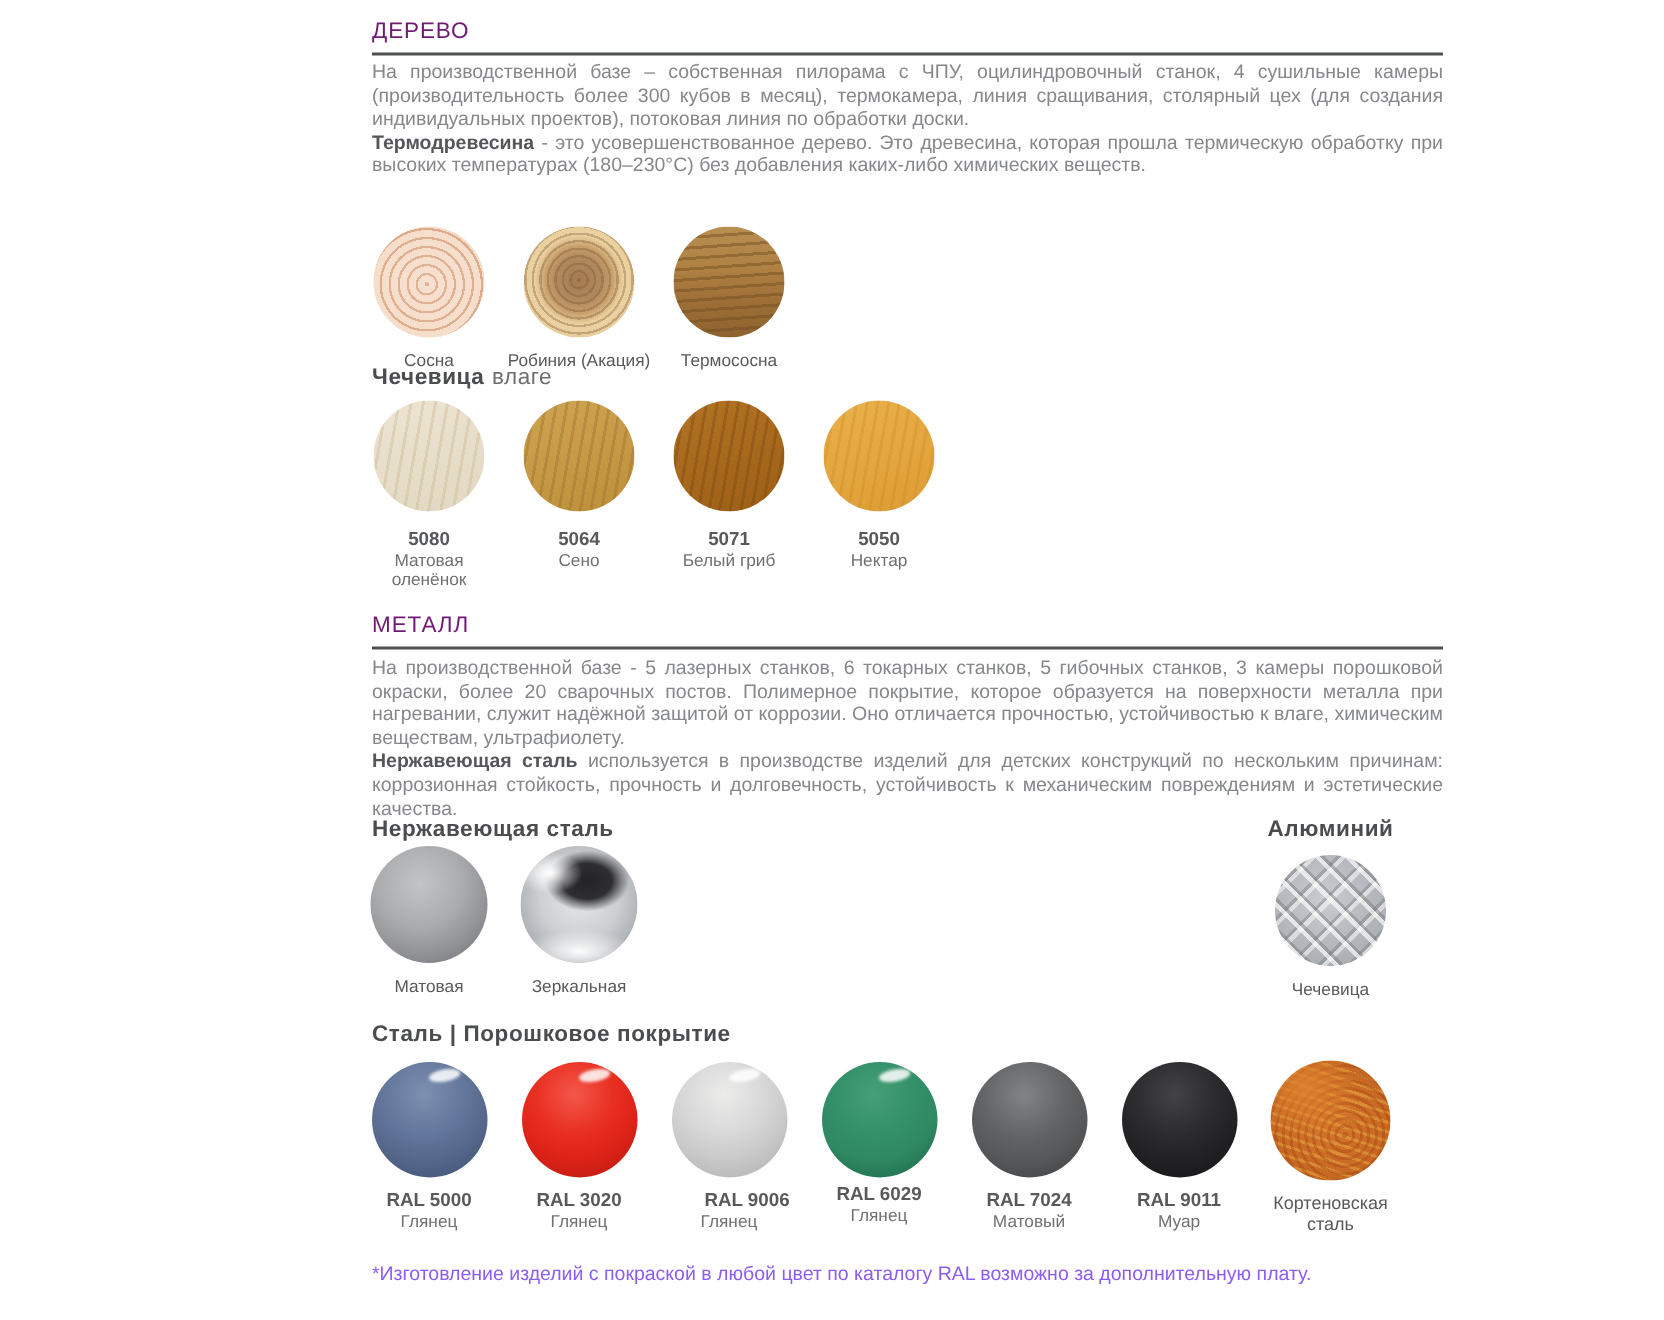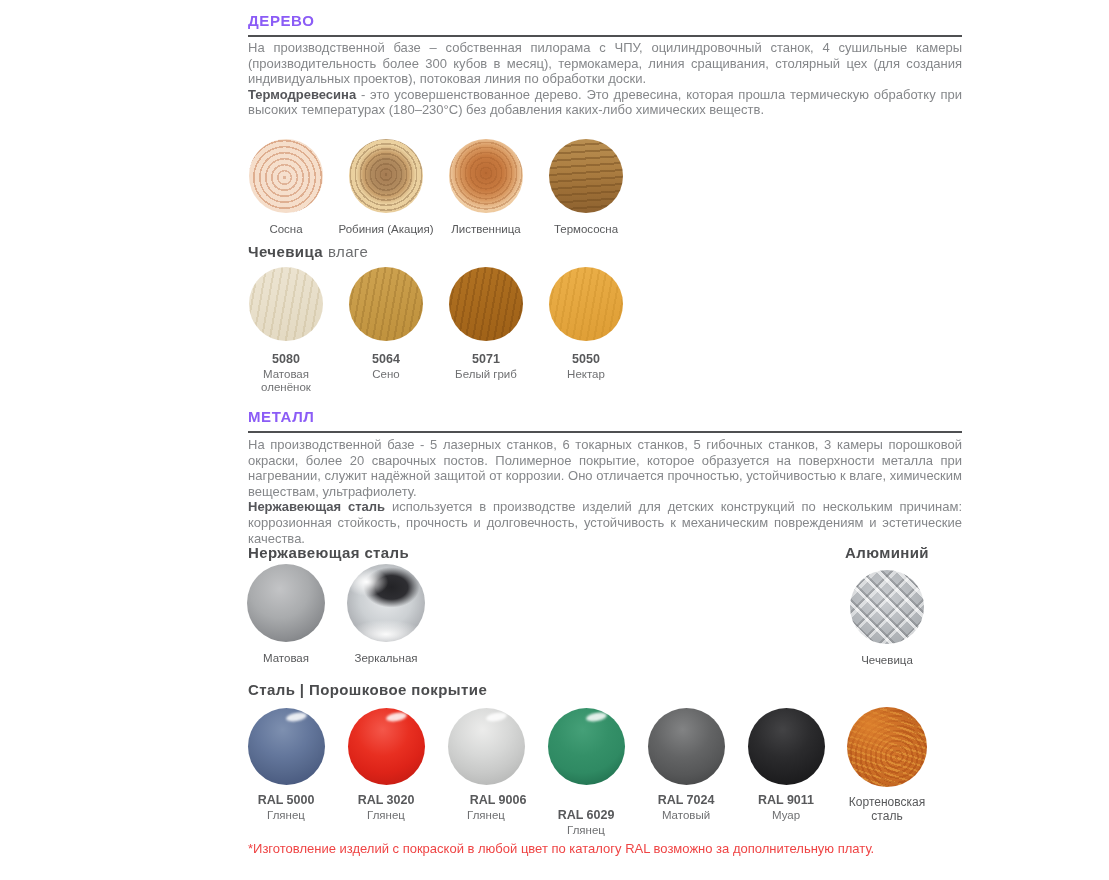--- a/index.html
+++ b/index.html
@@ -2,21 +2,21 @@
 <html><head>
 <meta charset="utf-8">
 <style>
   * { margin:0; padding:0; box-sizing:border-box; }
   html,body { width:1109px; height:880px; background:#ffffff; overflow:hidden;
               font-family:"Liberation Sans", sans-serif; }
   .page { position:relative; width:1109px; height:880px; background:#fff; }
   .content { position:absolute; left:248px; top:0; width:714px; height:880px; }
 
   .sec-head { position:absolute; width:714px; border-bottom:2px solid #4f5052; padding-bottom:6px; }
-  .sec-head h2 { font-size:15px; font-weight:bold; color:#8b5cf6; letter-spacing:.6px; }
+  .sec-head h2 { font-size:15px; font-weight:normal; color:#701a75; letter-spacing:.6px; }
 
   .para { position:absolute; width:714px; font-size:13px; line-height:15.6px;
           color:#85878a; text-align:justify; }
   .para b { color:#55565a; }
   .para .rest { }
 
   .sub-head { font-size:15px; font-weight:bold; color:#4b4c4e; letter-spacing:.4px; }
   .sub-head .light { font-weight:normal; color:#6d6e70; margin-left:5px; }
 
   .swatch-row { position:absolute; display:flex; margin-left:-12px; }
@@ -86,48 +86,44 @@
       radial-gradient(circle at 50% 50%, #d4762b 0%, #c96b24 58%, #b45a1e 100%); }
 
   
   .sw-ral5000 { background: radial-gradient(circle at 45% 28%, #7e90b0 0%, #64779c 38%, #56688c 62%, #44547a 90%, #3e4d71 100%); }
   .sw-ral3020 { background: radial-gradient(circle at 45% 28%, #f4574a 0%, #e82f21 38%, #dd2318 62%, #c01b12 90%, #ad1710 100%); }
   .sw-ral9006 { background: radial-gradient(circle at 45% 28%, #ececeb 0%, #d7d8d7 38%, #c8c9c8 62%, #b2b3b2 90%, #a7a8a7 100%); }
   .sw-ral6029 { background: radial-gradient(circle at 45% 28%, #45a078 0%, #349068 38%, #2f8a63 62%, #1f6c4c 90%, #1a5f43 100%); }
   .sw-ral7024 { background: radial-gradient(circle at 45% 28%, #828384 0%, #636465 40%, #565758 65%, #414243 92%, #3b3c3d 100%); }
   .sw-ral9011 { background: radial-gradient(circle at 45% 28%, #434345 0%, #2b2b2d 40%, #212123 65%, #151516 95%); }
 
-  .footnote { position:absolute; font-size:13px; color:#ef4444; }
+  .footnote { position:absolute; font-size:13px; color:#8b5cf6; }
 </style>
 </head>
 <body>
 
 <div class="page">
   <div class="content">
 
     <div class="sec-head" style="top:12px;">
       <h2>ДЕРЕВО</h2>
     </div>
 
     <div class="para" style="top:40px;"><span>На производственной базе – собственная пилорама с ЧПУ, оцилиндровочный станок, 4 сушильные камеры (производительность более 300 кубов в месяц), термокамера, линия сращивания, столярный цех (для создания индивидуальных проектов), потоковая линия по обработки доски.</span><br>
       <b>Термодревесина</b><span class="rest"> - это усовершенствованное дерево. Это древесина, которая прошла термическую обработку при высоких температурах (180–230°C) без добавления каких-либо химических веществ.</span>
     </div>
 
-    <div class="swatch-row" style="top:139px;">
+    <div class="swatch-row" style="top:151px;">
       <div class="swatch-col">
         <div class="circle c74 sw-sosna"></div>
         <div class="sw-label">Сосна</div>
       </div>
       <div class="swatch-col">
         <div class="circle c74 sw-robinia"></div>
         <div class="sw-label">Робиния (Акация)</div>
-      </div>
-      <div class="swatch-col">
-        <div class="circle c74 sw-larch"></div>
-        <div class="sw-label">Лиственница</div>
       </div>
       <div class="swatch-col">
         <div class="circle c74 sw-thermo"></div>
         <div class="sw-label">Термососна</div>
       </div>
     </div>
 
     <div class="sub-head" style="position:absolute; top:243px;">
       <span>Чечевица</span><span class="light">влаге</span>
     </div>
@@ -203,21 +199,21 @@
           <div class="circle c77 sw-ral9006">
               <span class="gloss"></span>
             </div>
           <div class="sw-code" style="margin-top:9px;padding-left:24px;">RAL 9006</div>
           <div class="sw-name">Глянец</div>
         </div>
         <div class="swatch-col">
           <div class="circle c77 sw-ral6029">
               <span class="gloss"></span>
             </div>
-          <div class="sw-code" style="margin-top:24px;">RAL 6029</div>
+          <div class="sw-code" style="margin-top:5px;">RAL 6029</div>
           <div class="sw-name">Глянец</div>
         </div>
         <div class="swatch-col">
           <div class="circle c77 sw-ral7024"></div>
           <div class="sw-code" style="margin-top:9px;">RAL 7024</div>
           <div class="sw-name">Матовый</div>
         </div>
         <div class="swatch-col">
           <div class="circle c77 sw-ral9011"></div>
           <div class="sw-code" style="margin-top:9px;">RAL 9011</div>

